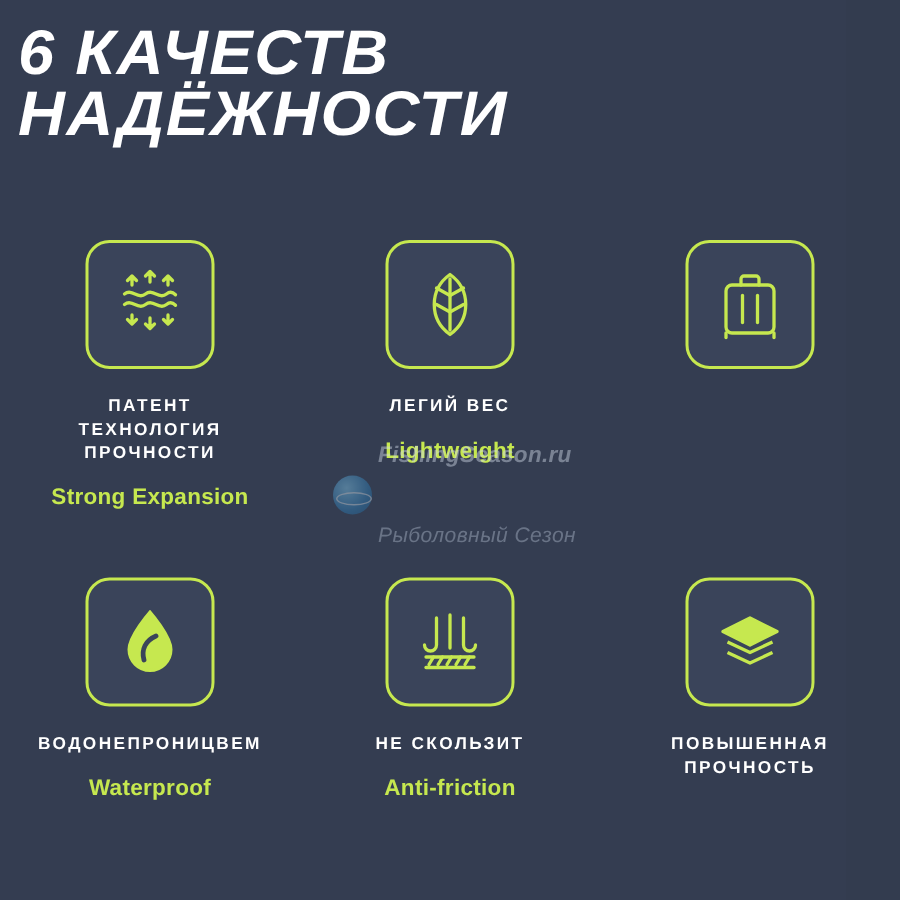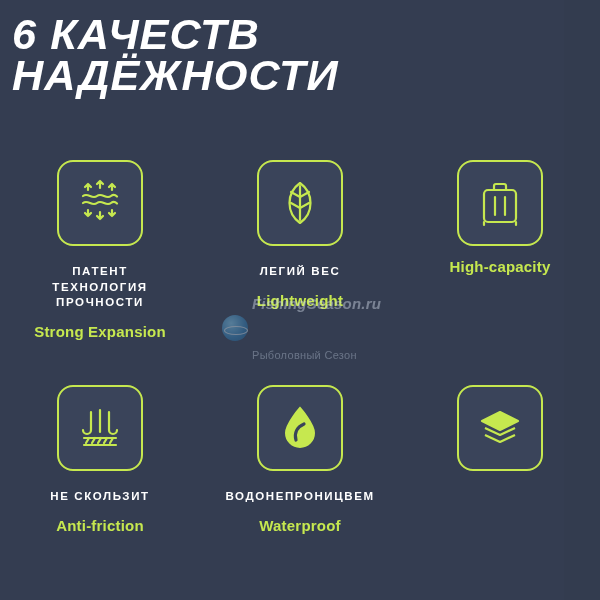--- a/index.html
+++ b/index.html
@@ -109,23 +109,24 @@
   }
   .wm-text { display: flex; flex-direction: column; line-height: 1.1; gap: 36px; }
   .wm-main {
     font-size: 15px;
     font-style: italic;
     font-weight: 700;
     color: #cfd8e6;
     letter-spacing: 0.2px;
   }
   .wm-sub {
-    font-size: 11px;
+    font-size: 14px;
     color: #aab6c8;
     letter-spacing: 0.3px;
+    font-style: italic;
   }
 
   svg { display: block; }
 </style>
 </head>
 <body>
 
 <div class="page">
 
   <div class="headline">
@@ -179,21 +180,33 @@
           <svg width="50" height="50" viewBox="0 0 50 50" fill="none" stroke="#c6e84f" stroke-width="2.2" stroke-linecap="round" stroke-linejoin="round">
             <rect x="9" y="12" width="32" height="32" rx="4"></rect>
             <path d="M19 12 V8 a2 2 0 0 1 2 -2 h8 a2 2 0 0 1 2 2 v4"></path>
             <path d="M20 19 v18"></path>
             <path d="M30 19 v18"></path>
             <path d="M9 44 v3"></path>
             <path d="M41 44 v3"></path>
           </svg>
         </span>
       </div>
-      <div class="en">High-capacity</div>
+    </div>
+
+    <div class="cell">
+      <div class="tile">
+        <span>
+          <svg width="52" height="52" viewBox="0 0 52 52" fill="none">
+            <path d="M26 6 C26 6 12 22 12 31 a14 14 0 0 0 28 0 C40 22 26 6 26 6 Z" fill="#c6e84f" stroke="#c6e84f" stroke-width="2"></path>
+            <path d="M30 22 c-7 3 -10 9 -8 16" stroke="#3a445a" stroke-width="3.2" stroke-linecap="round" fill="none"></path>
+          </svg>
+        </span>
+      </div>
+      <div class="ru" style="white-space:pre-line">ВОДОНЕПРОНИЦВЕМ</div>
+      <div class="en">Waterproof</div>
     </div>
 
     <div class="cell">
       <div class="tile">
         <span>
           <svg width="52" height="52" viewBox="0 0 52 52" fill="none" stroke="#c6e84f" stroke-width="2.2" stroke-linecap="round" stroke-linejoin="round">
             <path d="M17 10 v18 a4 4 0 0 1 -8 0"></path>
             <path d="M26 8 v22"></path>
             <path d="M35 10 v18 a4 4 0 0 0 8 0"></path>
             <path d="M10 36 h32"></path>
@@ -202,40 +215,29 @@
           </svg>
         </span>
       </div>
       <div class="ru" style="white-space:pre-line">НЕ СКОЛЬЗИТ</div>
       <div class="en">Anti-friction</div>
     </div>
 
     <div class="cell">
       <div class="tile">
         <span>
-          <svg width="52" height="52" viewBox="0 0 52 52" fill="none">
-            <path d="M26 6 C26 6 12 22 12 31 a14 14 0 0 0 28 0 C40 22 26 6 26 6 Z" fill="#c6e84f" stroke="#c6e84f" stroke-width="2"></path>
-            <path d="M30 22 c-7 3 -10 9 -8 16" stroke="#3a445a" stroke-width="3.2" stroke-linecap="round" fill="none"></path>
-          </svg>
-        </span>
-      </div>
-      <div class="ru" style="white-space:pre-line">ВОДОНЕПРОНИЦВЕМ</div>
-      <div class="en">Waterproof</div>
-    </div>
-
-    <div class="cell">
-      <div class="tile">
-        <span>
           <svg width="52" height="52" viewBox="0 0 52 52" fill="none" stroke="#c6e84f" stroke-width="2.2" stroke-linejoin="round">
             <path d="M26 10 L44 19 L26 28 L8 19 Z" fill="#c6e84f"></path>
             <path d="M11 26 L26 33 L41 26" fill="none"></path>
             <path d="M11 33 L26 40 L41 33" fill="none"></path>
           </svg>
         </span>
       </div>
+      <div class="ru" style="white-space:pre-line">ПОВЫШЕННАЯ
+ПРОЧНОСТЬ</div>
     </div>
 
   </div>
 
   <div class="watermark">
     <span class="wm-globe"></span>
     <span class="wm-text">
       <span class="wm-main">FishingSeason.ru</span>
       <span class="wm-sub">Рыболовный Сезон</span>
     </span>

